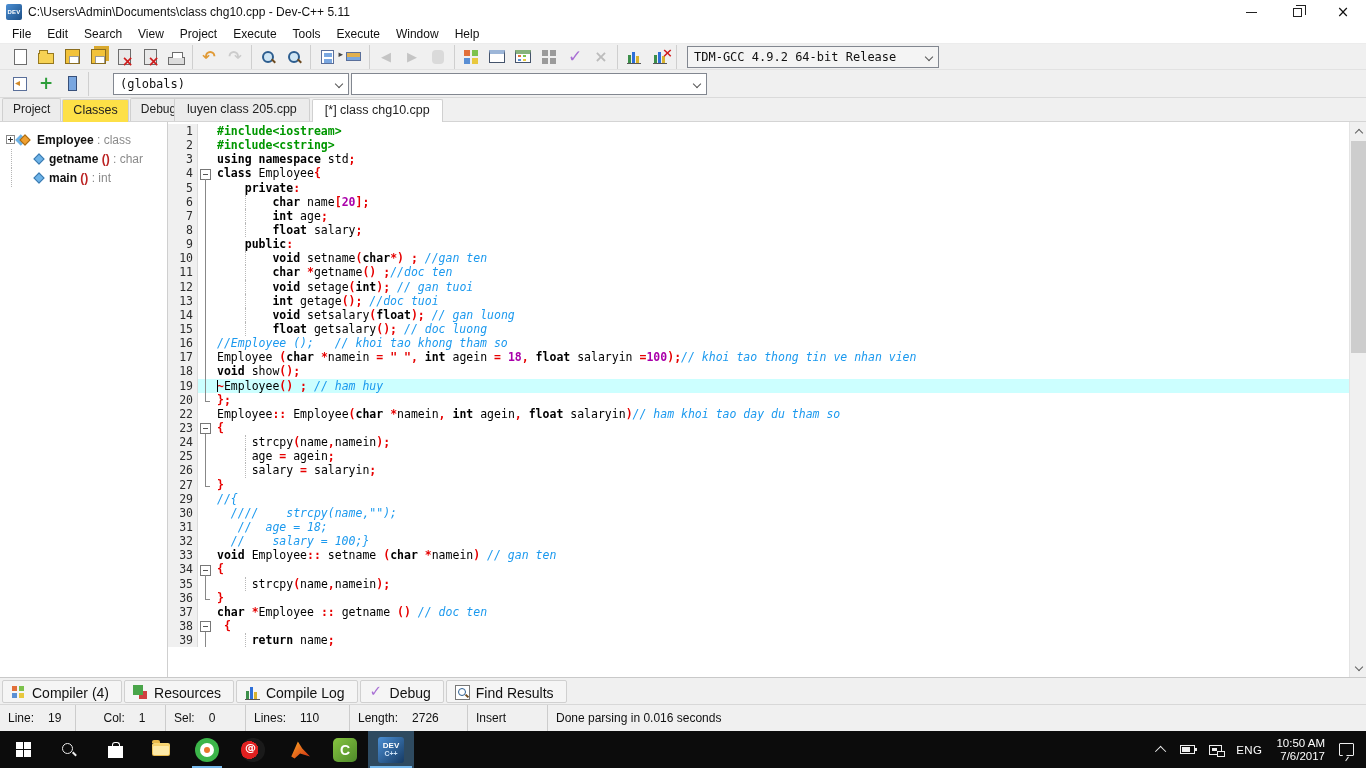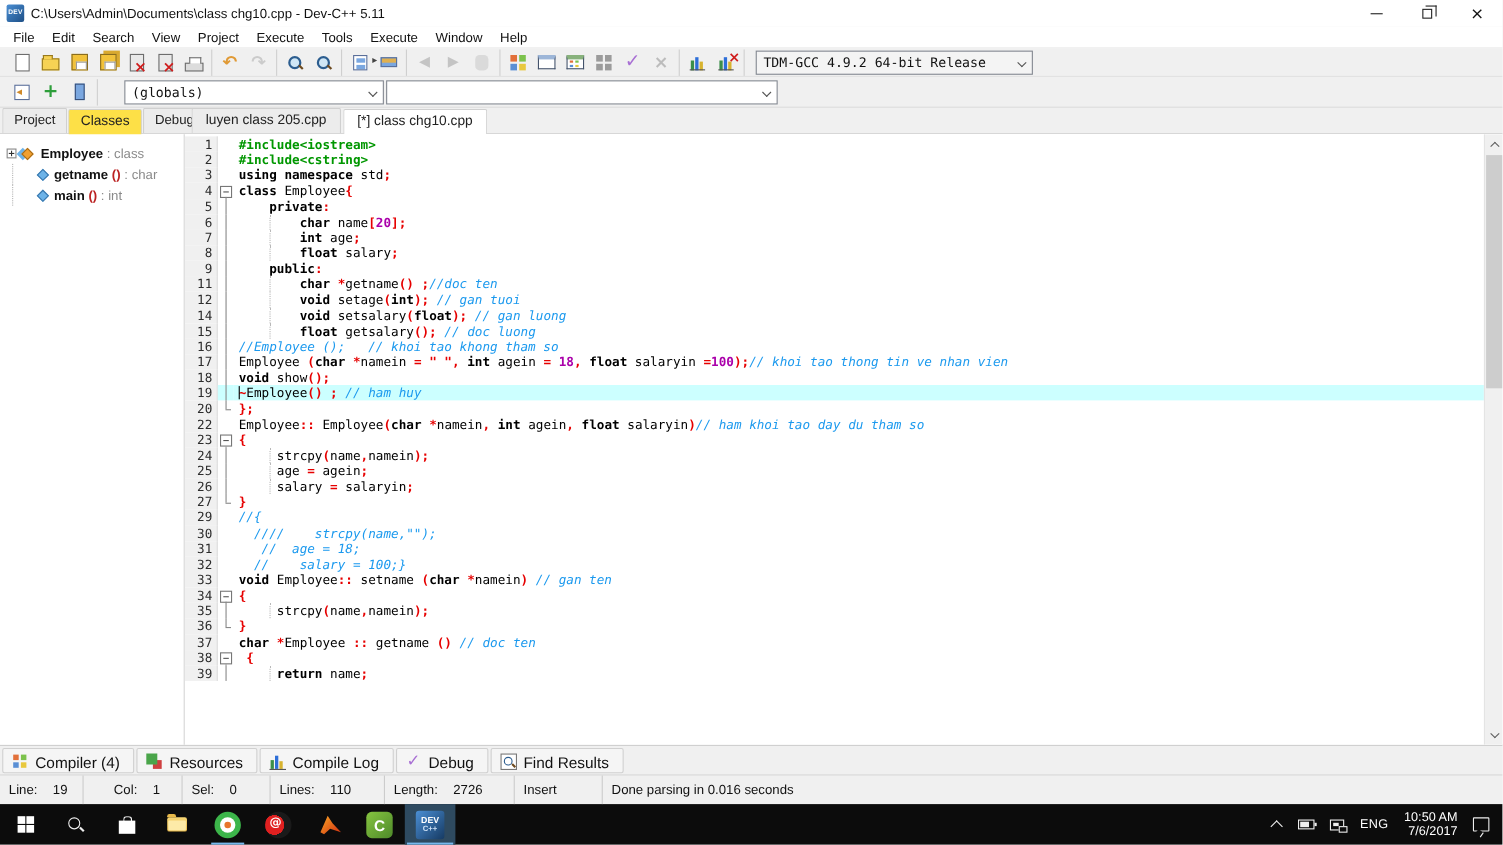--- a/index.html
+++ b/index.html
@@ -401,22 +401,24 @@
     <div class="code" id="code">
         <div class="cl"><div class="lnum">1</div><div class="fold"></div><div class="ltext"><span class="tk p">#include&lt;iostream&gt;</span></div></div>
         <div class="cl"><div class="lnum">2</div><div class="fold"></div><div class="ltext"><span class="tk p">#include&lt;cstring&gt;</span></div></div>
         <div class="cl"><div class="lnum">3</div><div class="fold"></div><div class="ltext"><span class="tk k">using</span><span class="tk w"> </span><span class="tk k">namespace</span><span class="tk i"> std</span><span class="tk r">;</span></div></div>
         <div class="cl"><div class="lnum">4</div><div class="fold f-box"></div><div class="ltext"><span class="tk k">class</span><span class="tk i"> Employee</span><span class="tk r">{</span></div></div>
         <div class="cl"><div class="lnum">5</div><div class="fold f-line"></div><div class="ltext"><span class="tk w">    </span><span class="tk k">private</span><span class="tk r">:</span></div></div>
         <div class="cl"><div class="lnum">6</div><div class="fold f-line"></div><div class="ltext"><span class="guide"></span><span class="tk w">        </span><span class="tk k">char</span><span class="tk i"> name</span><span class="tk r">[</span><span class="tk n">20</span><span class="tk r">];</span></div></div>
         <div class="cl"><div class="lnum">7</div><div class="fold f-line"></div><div class="ltext"><span class="guide"></span><span class="tk w">        </span><span class="tk k">int</span><span class="tk i"> age</span><span class="tk r">;</span></div></div>
         <div class="cl"><div class="lnum">8</div><div class="fold f-line"></div><div class="ltext"><span class="guide"></span><span class="tk w">        </span><span class="tk k">float</span><span class="tk i"> salary</span><span class="tk r">;</span></div></div>
         <div class="cl"><div class="lnum">9</div><div class="fold f-line"></div><div class="ltext"><span class="tk w">    </span><span class="tk k">public</span><span class="tk r">:</span></div></div>
+        <div class="cl"><div class="lnum">10</div><div class="fold f-line"></div><div class="ltext"><span class="guide"></span><span class="tk w">        </span><span class="tk k">void</span><span class="tk i"> setname</span><span class="tk r">(</span><span class="tk k">char</span><span class="tk r">*) ;</span><span class="tk c"> //gan ten</span></div></div>
         <div class="cl"><div class="lnum">11</div><div class="fold f-line"></div><div class="ltext"><span class="guide"></span><span class="tk w">        </span><span class="tk k">char</span><span class="tk r"> *</span><span class="tk i">getname</span><span class="tk r">() ;</span><span class="tk c">//doc ten</span></div></div>
         <div class="cl"><div class="lnum">12</div><div class="fold f-line"></div><div class="ltext"><span class="guide"></span><span class="tk w">        </span><span class="tk k">void</span><span class="tk i"> setage</span><span class="tk r">(</span><span class="tk k">int</span><span class="tk r">);</span><span class="tk c"> // gan tuoi</span></div></div>
+        <div class="cl"><div class="lnum">13</div><div class="fold f-line"></div><div class="ltext"><span class="guide"></span><span class="tk w">        </span><span class="tk k">int</span><span class="tk i"> getage</span><span class="tk r">();</span><span class="tk c"> //doc tuoi</span></div></div>
         <div class="cl"><div class="lnum">14</div><div class="fold f-line"></div><div class="ltext"><span class="guide"></span><span class="tk w">        </span><span class="tk k">void</span><span class="tk i"> setsalary</span><span class="tk r">(</span><span class="tk k">float</span><span class="tk r">);</span><span class="tk c"> // gan luong</span></div></div>
         <div class="cl"><div class="lnum">15</div><div class="fold f-line"></div><div class="ltext"><span class="guide"></span><span class="tk w">        </span><span class="tk k">float</span><span class="tk i"> getsalary</span><span class="tk r">();</span><span class="tk c"> // doc luong</span></div></div>
         <div class="cl"><div class="lnum">16</div><div class="fold f-line"></div><div class="ltext"><span class="tk c">//Employee ();   // khoi tao khong tham so</span></div></div>
         <div class="cl"><div class="lnum">17</div><div class="fold f-line"></div><div class="ltext"><span class="tk i">Employee </span><span class="tk r">(</span><span class="tk k">char</span><span class="tk r"> *</span><span class="tk i">namein </span><span class="tk r">= " ",</span><span class="tk w"> </span><span class="tk k">int</span><span class="tk i"> agein </span><span class="tk r">= </span><span class="tk n">18</span><span class="tk r">,</span><span class="tk w"> </span><span class="tk k">float</span><span class="tk i"> salaryin </span><span class="tk r">=</span><span class="tk n">100</span><span class="tk r">);</span><span class="tk c">// khoi tao thong tin ve nhan vien</span></div></div>
         <div class="cl"><div class="lnum">18</div><div class="fold f-line"></div><div class="ltext"><span class="tk k">void</span><span class="tk i"> show</span><span class="tk r">();</span></div></div>
         <div class="cl cur"><div class="lnum">19</div><div class="fold f-line"></div><div class="ltext"><span class="caret"></span><span class="tk r">~</span><span class="tk i">Employee</span><span class="tk r">() ;</span><span class="tk c"> // ham huy</span></div></div>
         <div class="cl"><div class="lnum">20</div><div class="fold f-end"></div><div class="ltext"><span class="tk r">};</span></div></div>
         <div class="cl"><div class="lnum">22</div><div class="fold"></div><div class="ltext"><span class="tk i">Employee</span><span class="tk r">::</span><span class="tk i"> Employee</span><span class="tk r">(</span><span class="tk k">char</span><span class="tk r"> *</span><span class="tk i">namein</span><span class="tk r">,</span><span class="tk w"> </span><span class="tk k">int</span><span class="tk i"> agein</span><span class="tk r">,</span><span class="tk w"> </span><span class="tk k">float</span><span class="tk i"> salaryin</span><span class="tk r">)</span><span class="tk c">// ham khoi tao day du tham so</span></div></div>
         <div class="cl"><div class="lnum">23</div><div class="fold f-box"></div><div class="ltext"><span class="tk r">{</span></div></div>
         <div class="cl"><div class="lnum">24</div><div class="fold f-line"></div><div class="ltext"><span class="guide"></span><span class="tk w">     </span><span class="tk i">strcpy</span><span class="tk r">(</span><span class="tk i">name</span><span class="tk r">,</span><span class="tk i">namein</span><span class="tk r">);</span></div></div>

